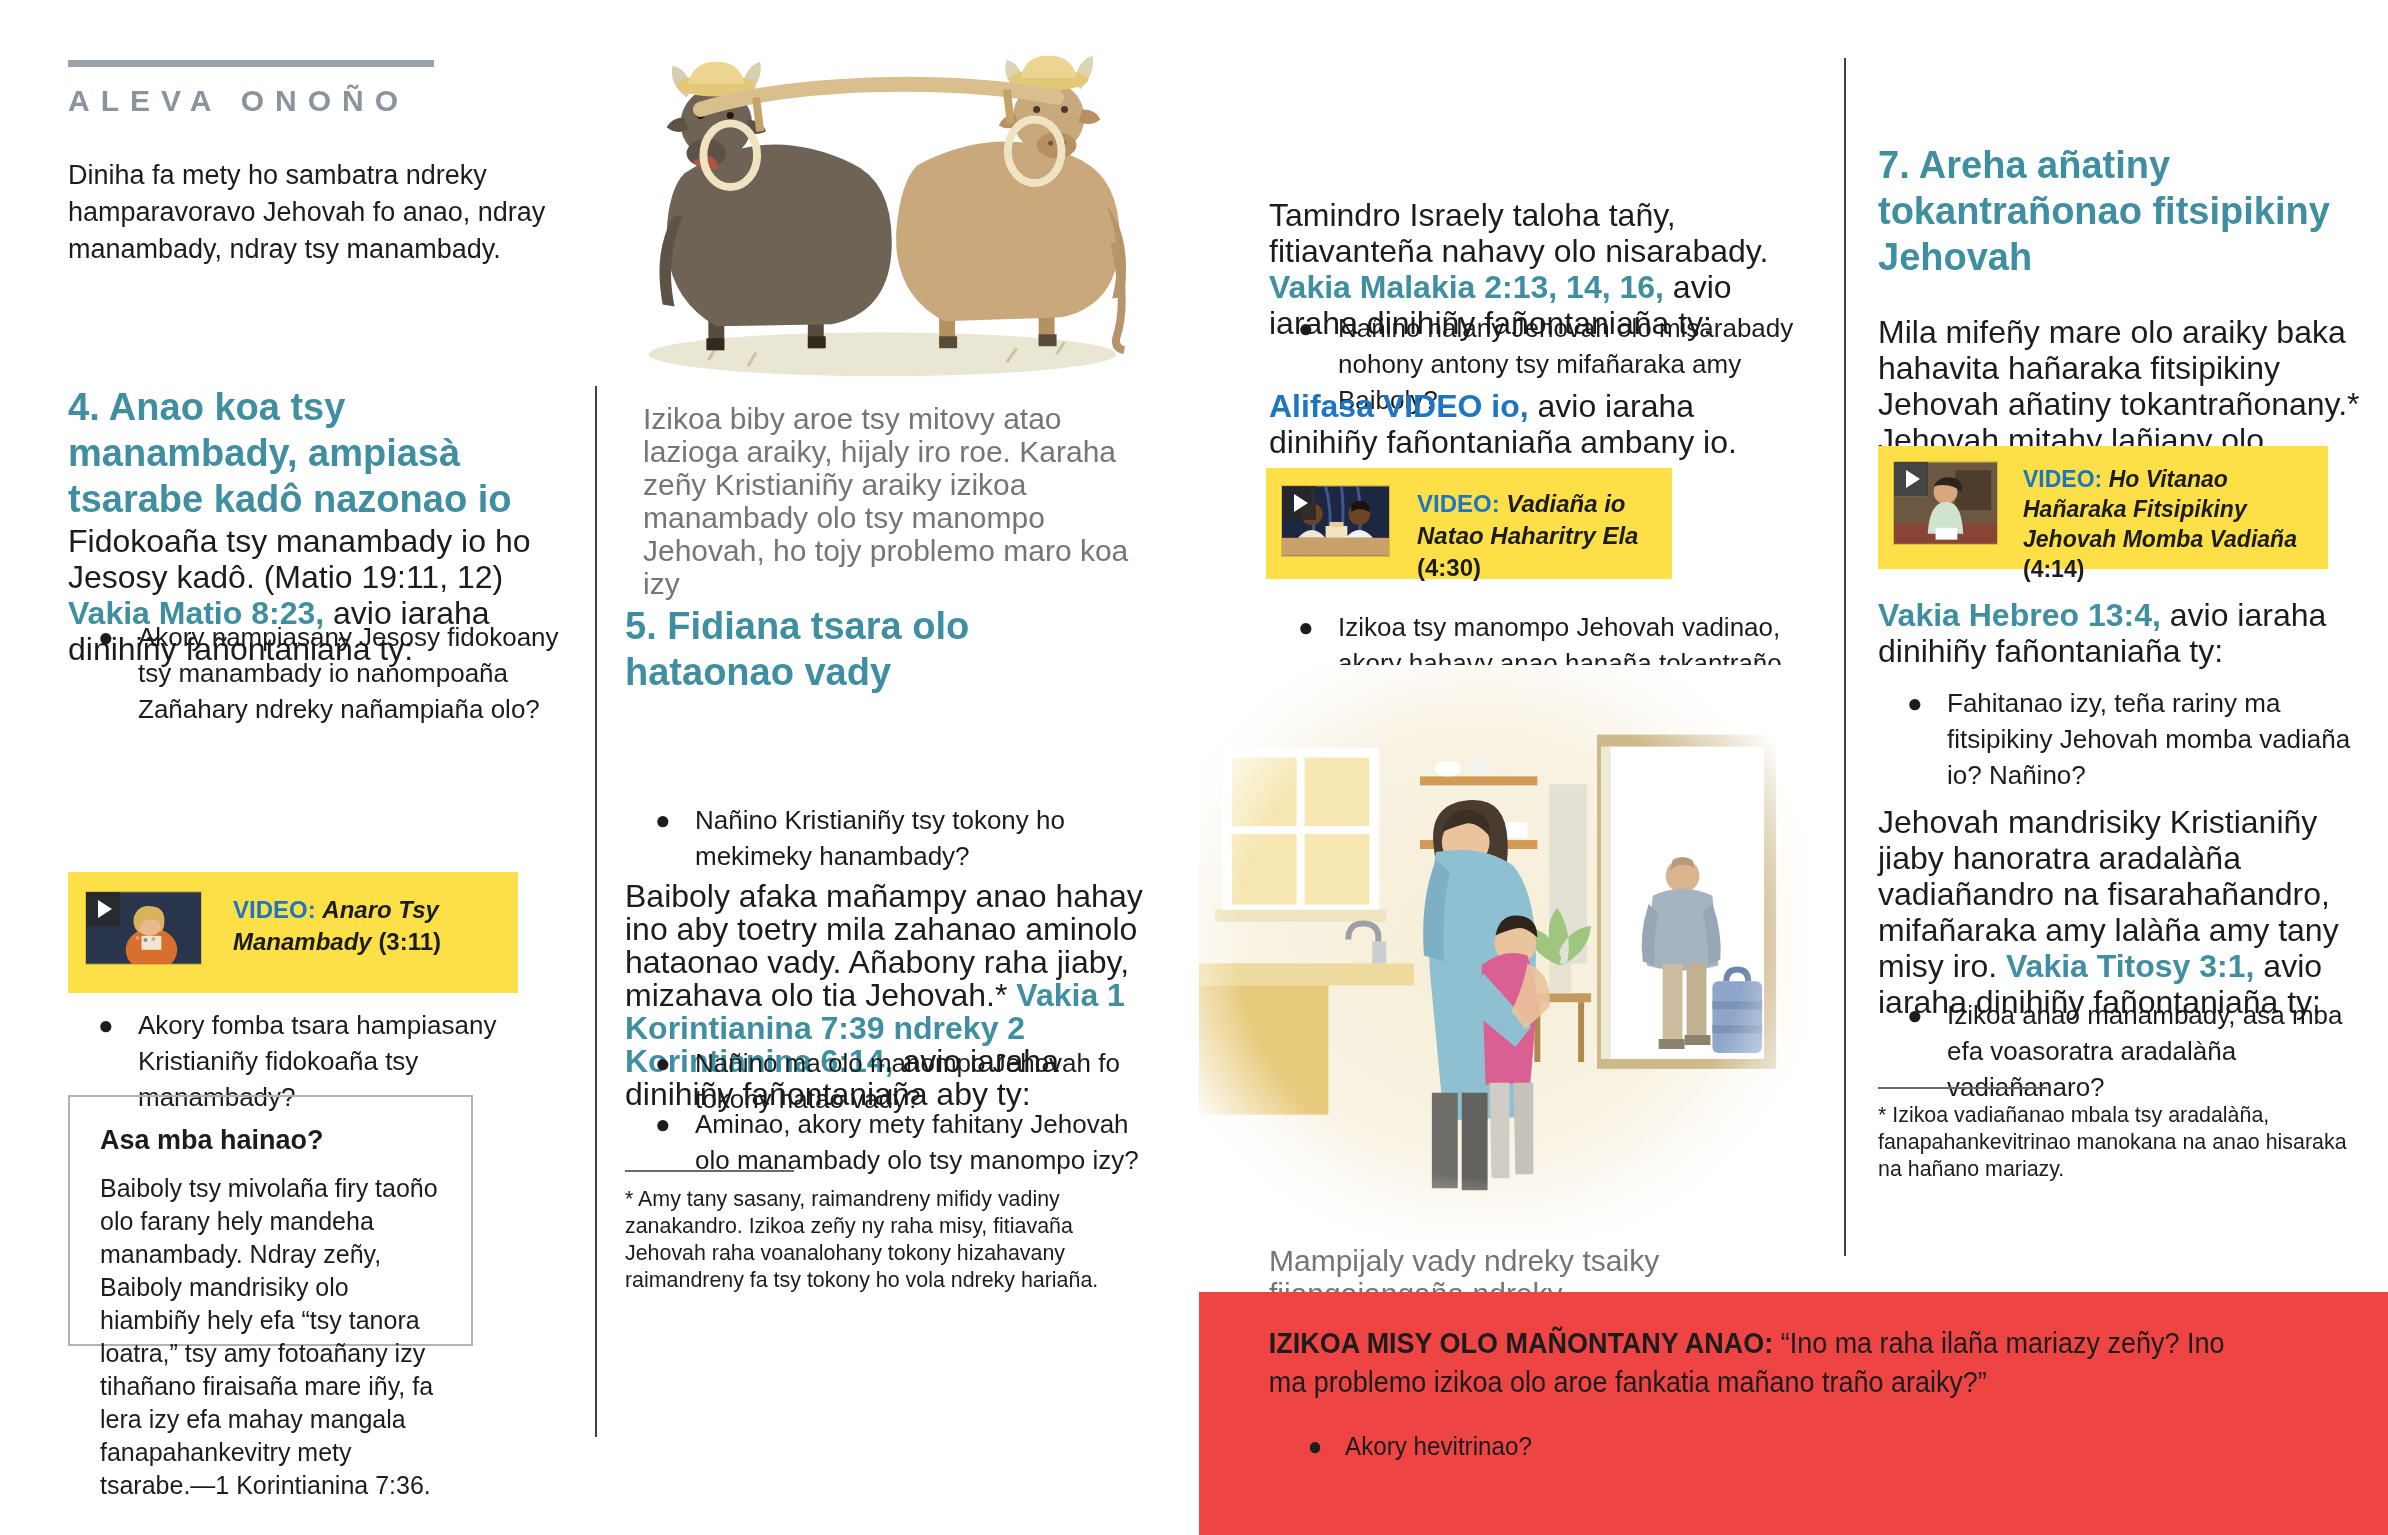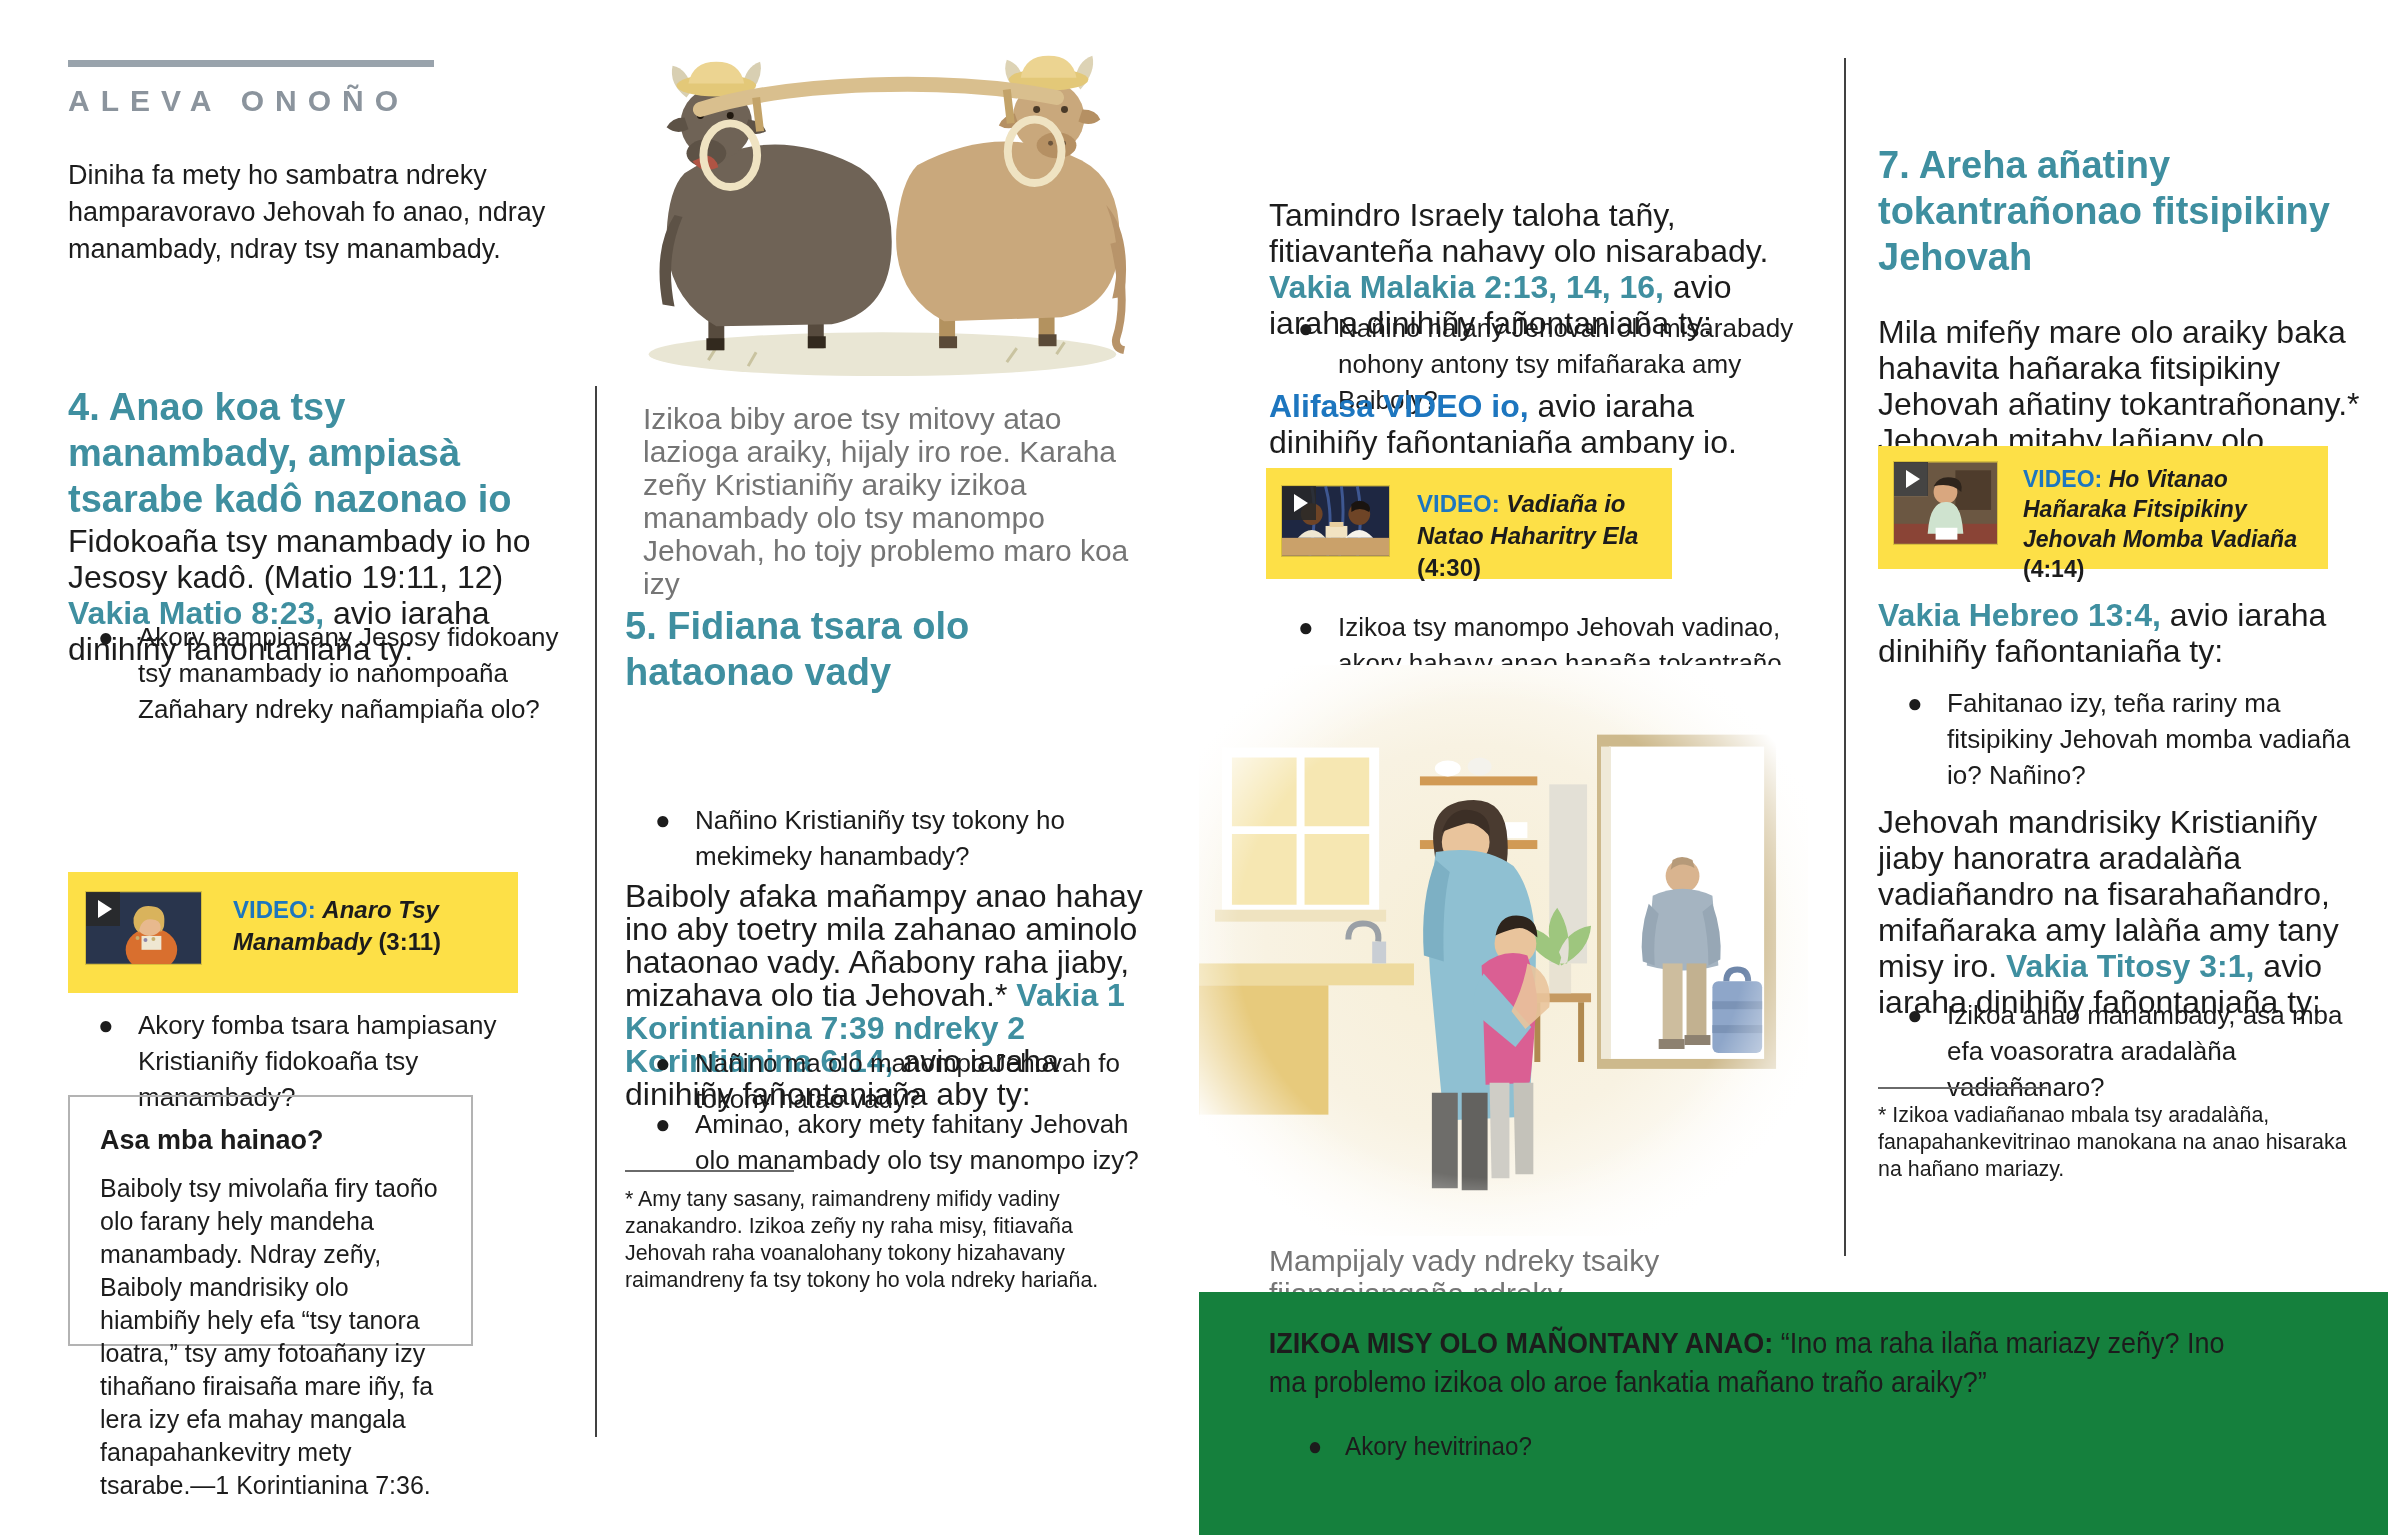--- a/index.html
+++ b/index.html
@@ -27,21 +27,21 @@
   .vtitle .vlabel{color:#1d76bf;font-weight:bold;font-style:normal;}
   .vtitle .vname{font-weight:bold;font-style:italic;}
   .vtitle .vdur{font-weight:bold;font-style:normal;}
   .sidebox{border:2px solid #b3b3b3;box-sizing:border-box;padding:28px 30px;}
   .sidebox .sbt{font-size:27px;font-weight:bold;margin:0 0 16px 0;}
   .sidebox .sbb{font-size:25px;line-height:33px;margin:0;}
   .caption{font-size:30px;line-height:33px;color:#757575;}
   .vrule{width:2px;background:#414141;}
   .fnrule{border-top:2px solid #6a6a6a;width:169px;height:0;}
   .fn{font-size:21.4px;line-height:27px;}
-  .qbox{background:#15803d;}
+  .qbox{background:#ef4444;}
   .qinner{transform:scaleX(.93);transform-origin:0 0;}
   .qlead{font-size:29px;line-height:39px;}
   .qlead b{font-weight:bold;}
   p{margin:0;}
 </style>
 </head>
 <body>
 
 <div class="page">
 

